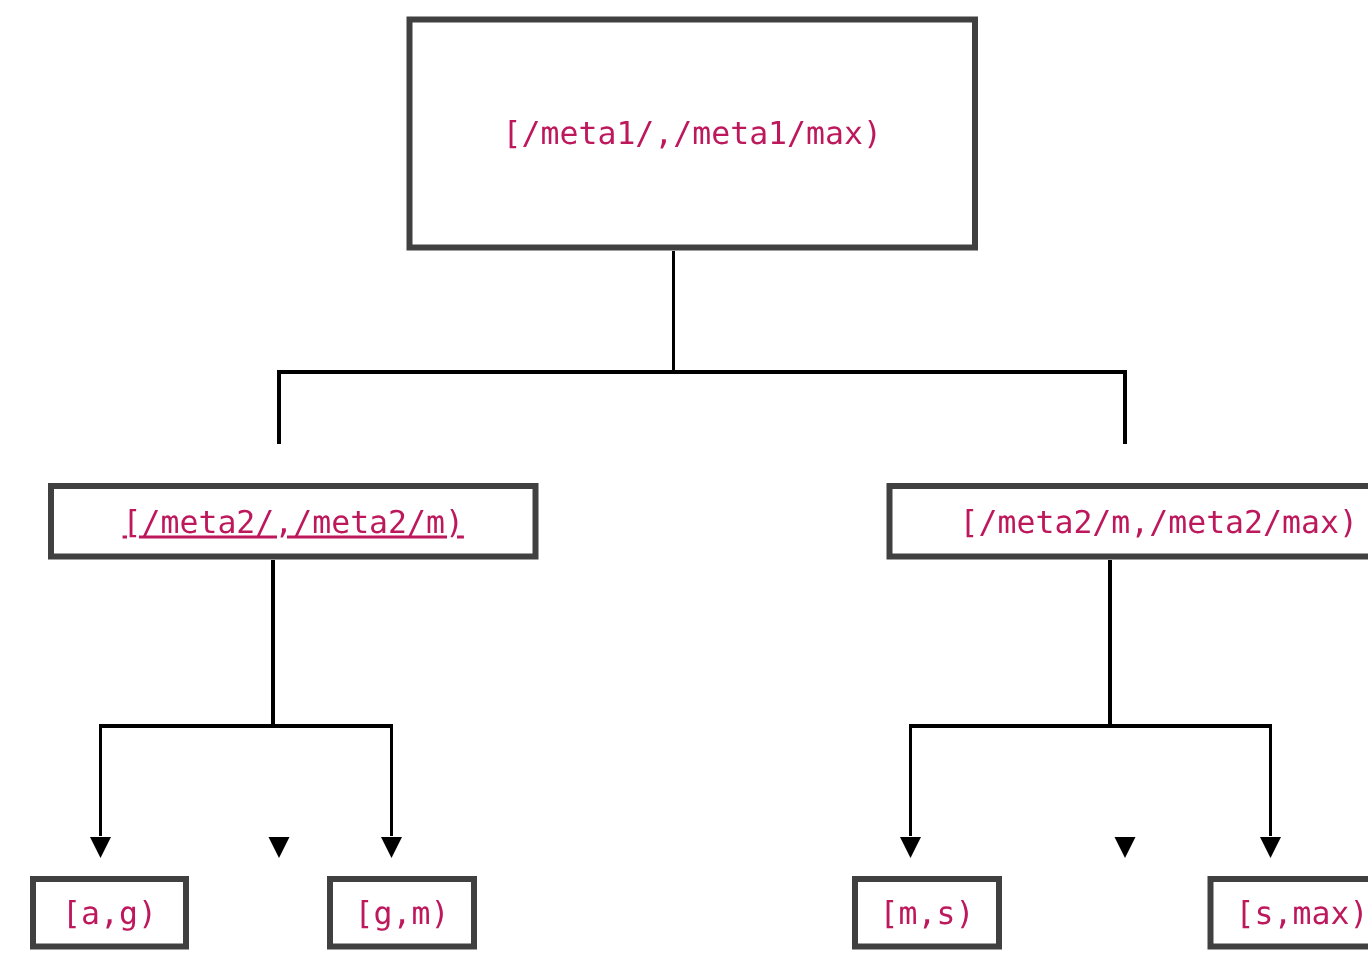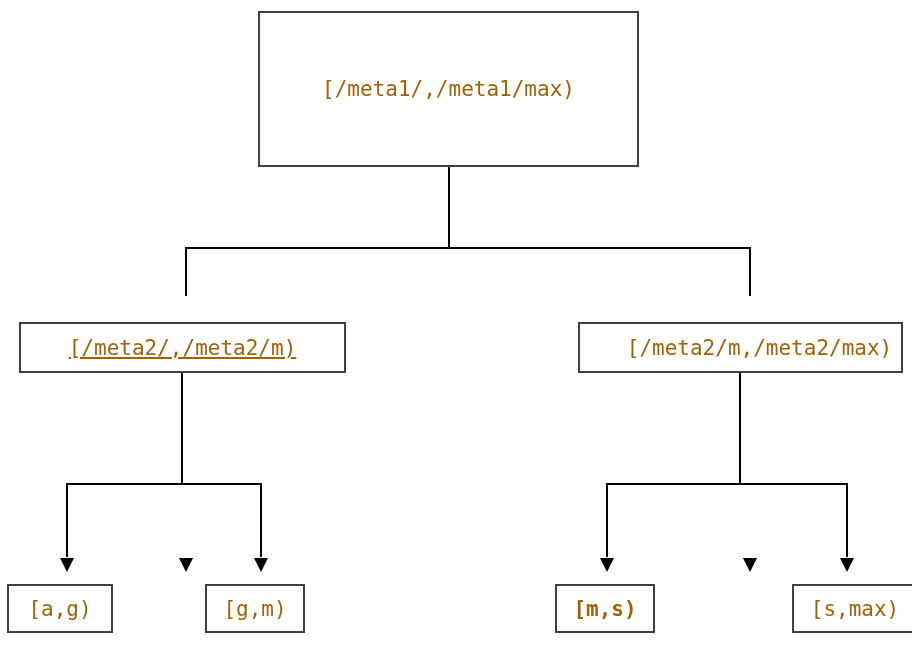--- a/index.html
+++ b/index.html
@@ -11,28 +11,29 @@
     position: relative;
     width: 912px;
     height: 652px;
     background: #ffffff;
     overflow: hidden;
     font-family: "DejaVu Sans Mono", "Liberation Mono", monospace;
   }
   .node {
     position: absolute;
     box-sizing: border-box;
-    border: 2px solid #404040;
+    border: 4px solid #404040;
     background: #ffffff;
     display: flex;
     align-items: center;
     justify-content: center;
-    color: #a16207;
+    color: #be185d;
     white-space: pre;
     letter-spacing: 0px;
+    margin-left: 13px;
   }
   .node-root {
     left: 258px;
     top: 11px;
     width: 381px;
     height: 156px;
     font-size: 21px;
   }
   .node-mid-left {
     left: 19px;
@@ -51,21 +52,21 @@
     padding-left: 38px;
   }
   .node-leaf {
     top: 584px;
     height: 49px;
     font-size: 21px;
     text-align: center;
   }
   .leaf-0 { left: 7px;   width: 106px; }
   .leaf-1 { left: 205px; width: 100px; }
-  .leaf-2 { left: 555px; width: 100px; font-weight: bold; }
+  .leaf-2 { left: 555px; width: 100px; }
   .leaf-3 { left: 792px; width: 126px; }
 
   .edge-svg {
     position: absolute;
     left: 0;
     top: 0;
     width: 912px;
     height: 652px;
     pointer-events: none;
   }

